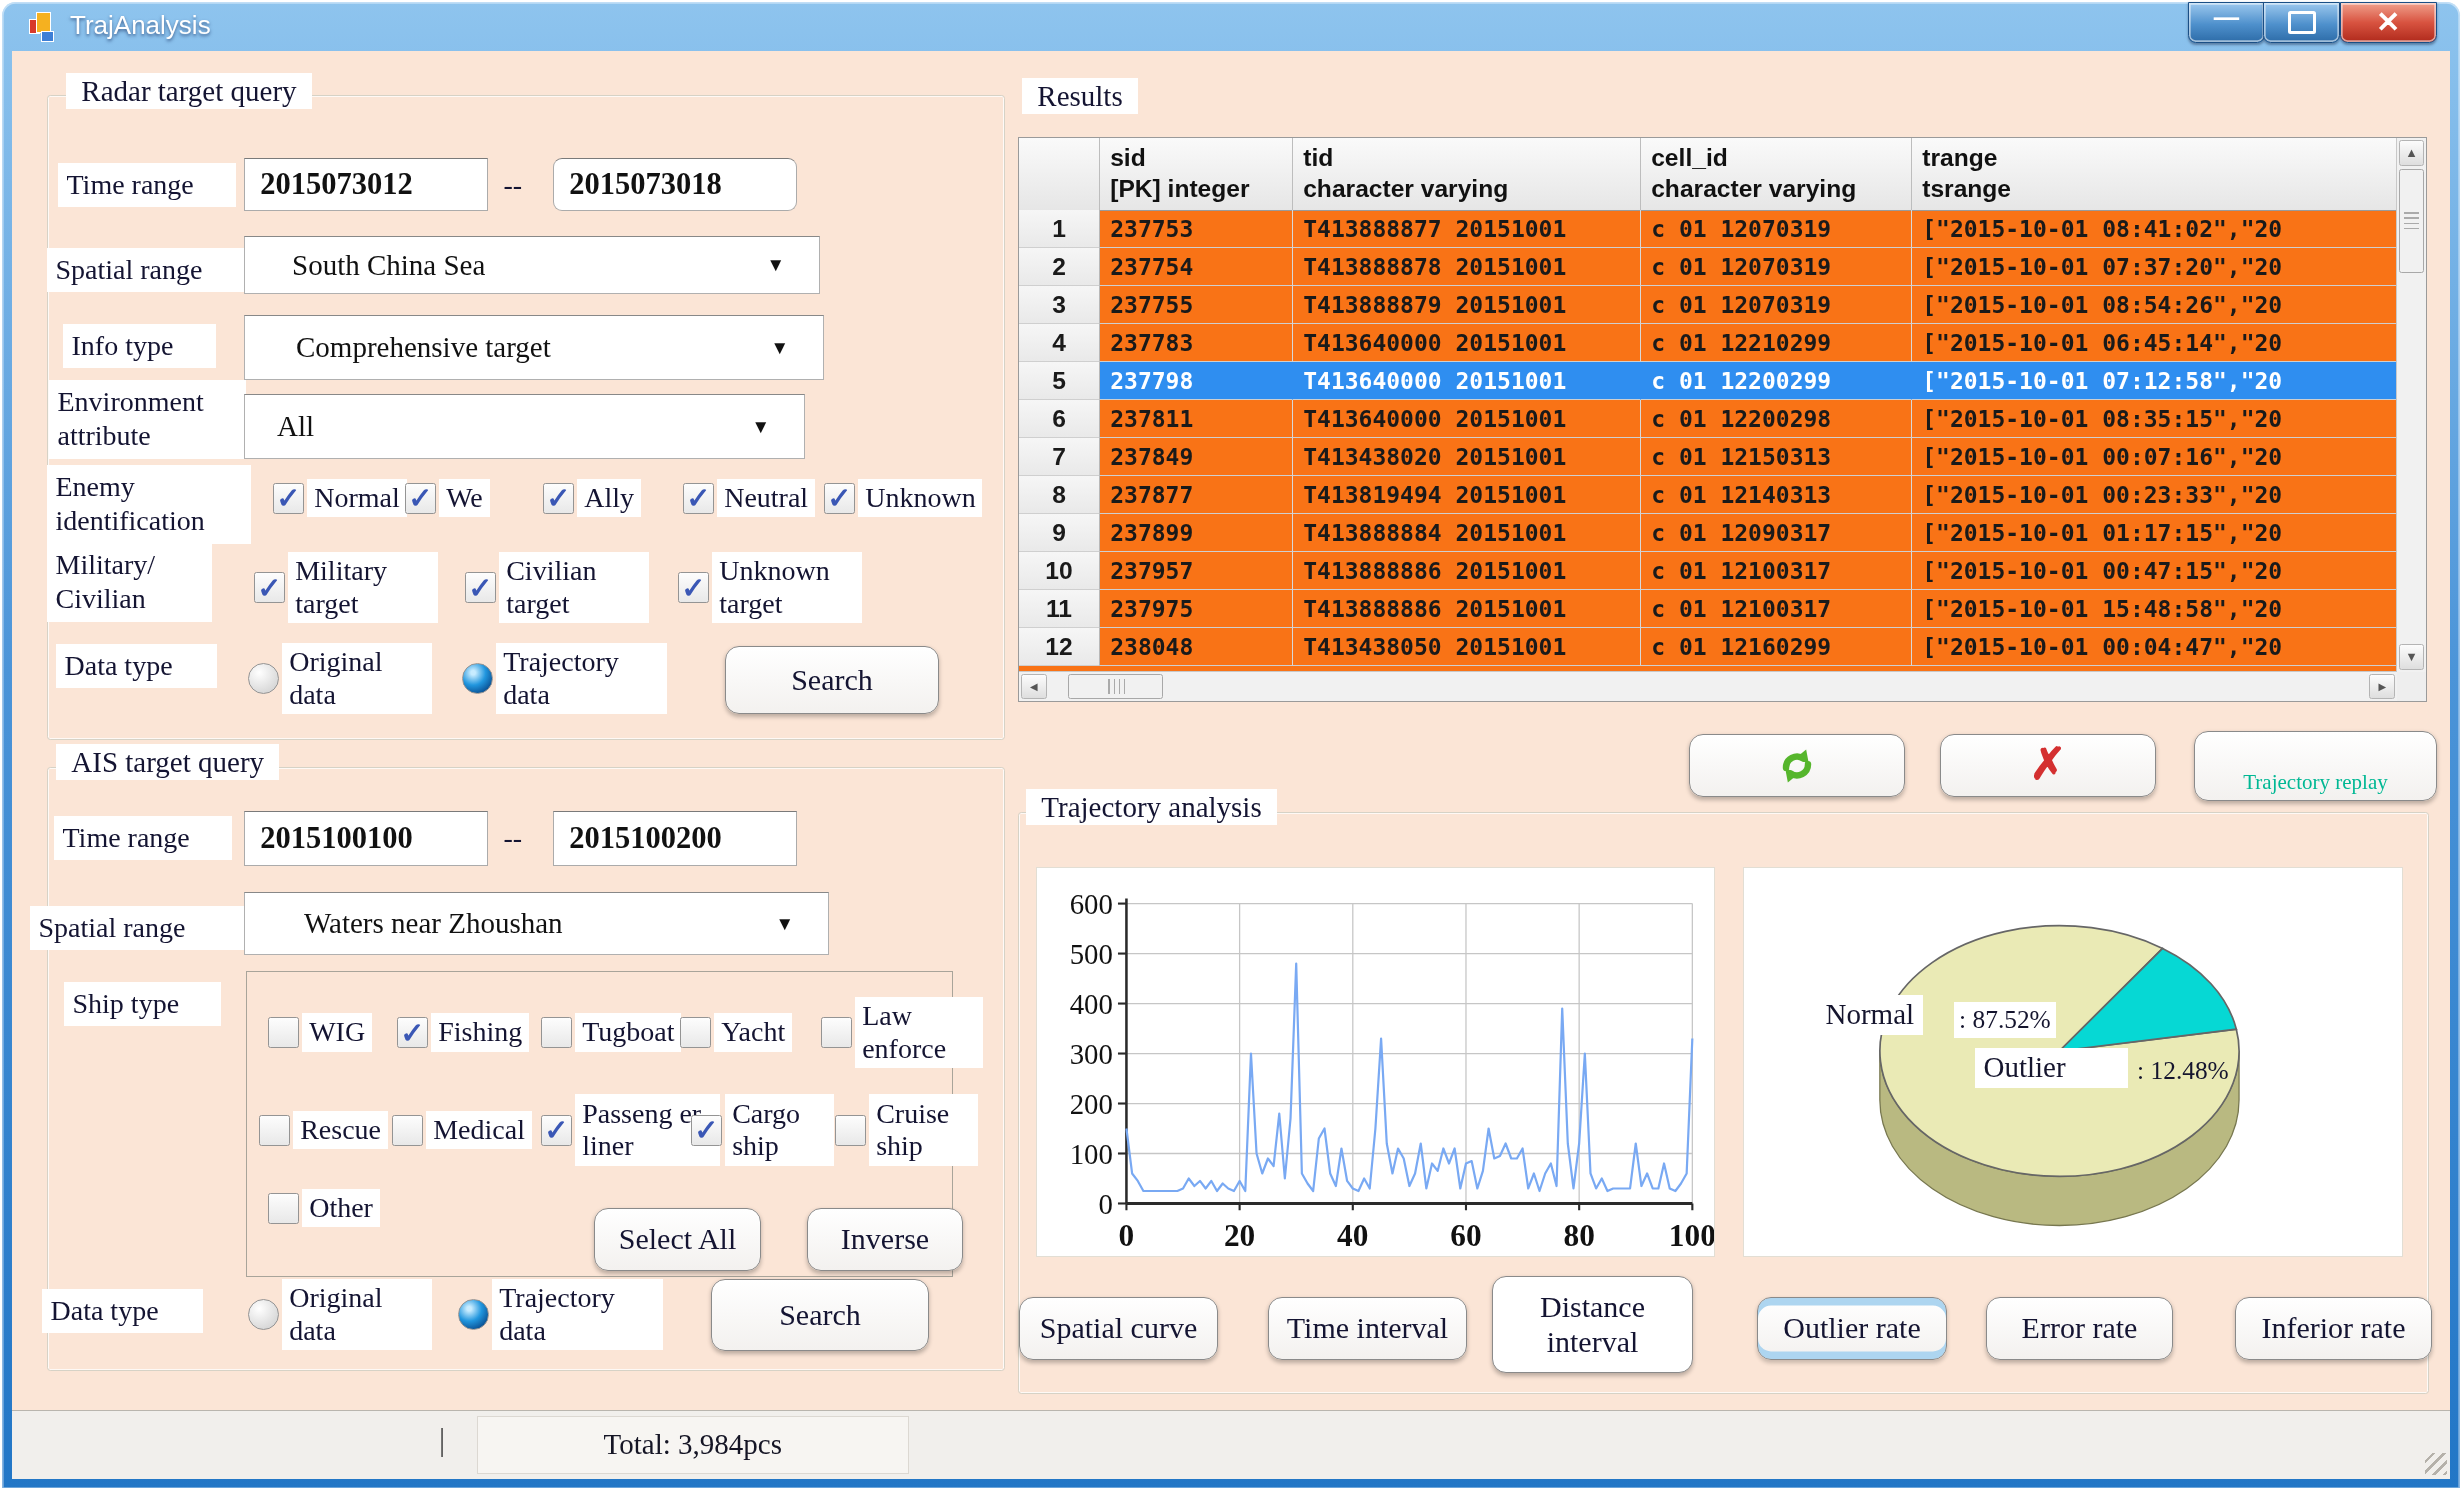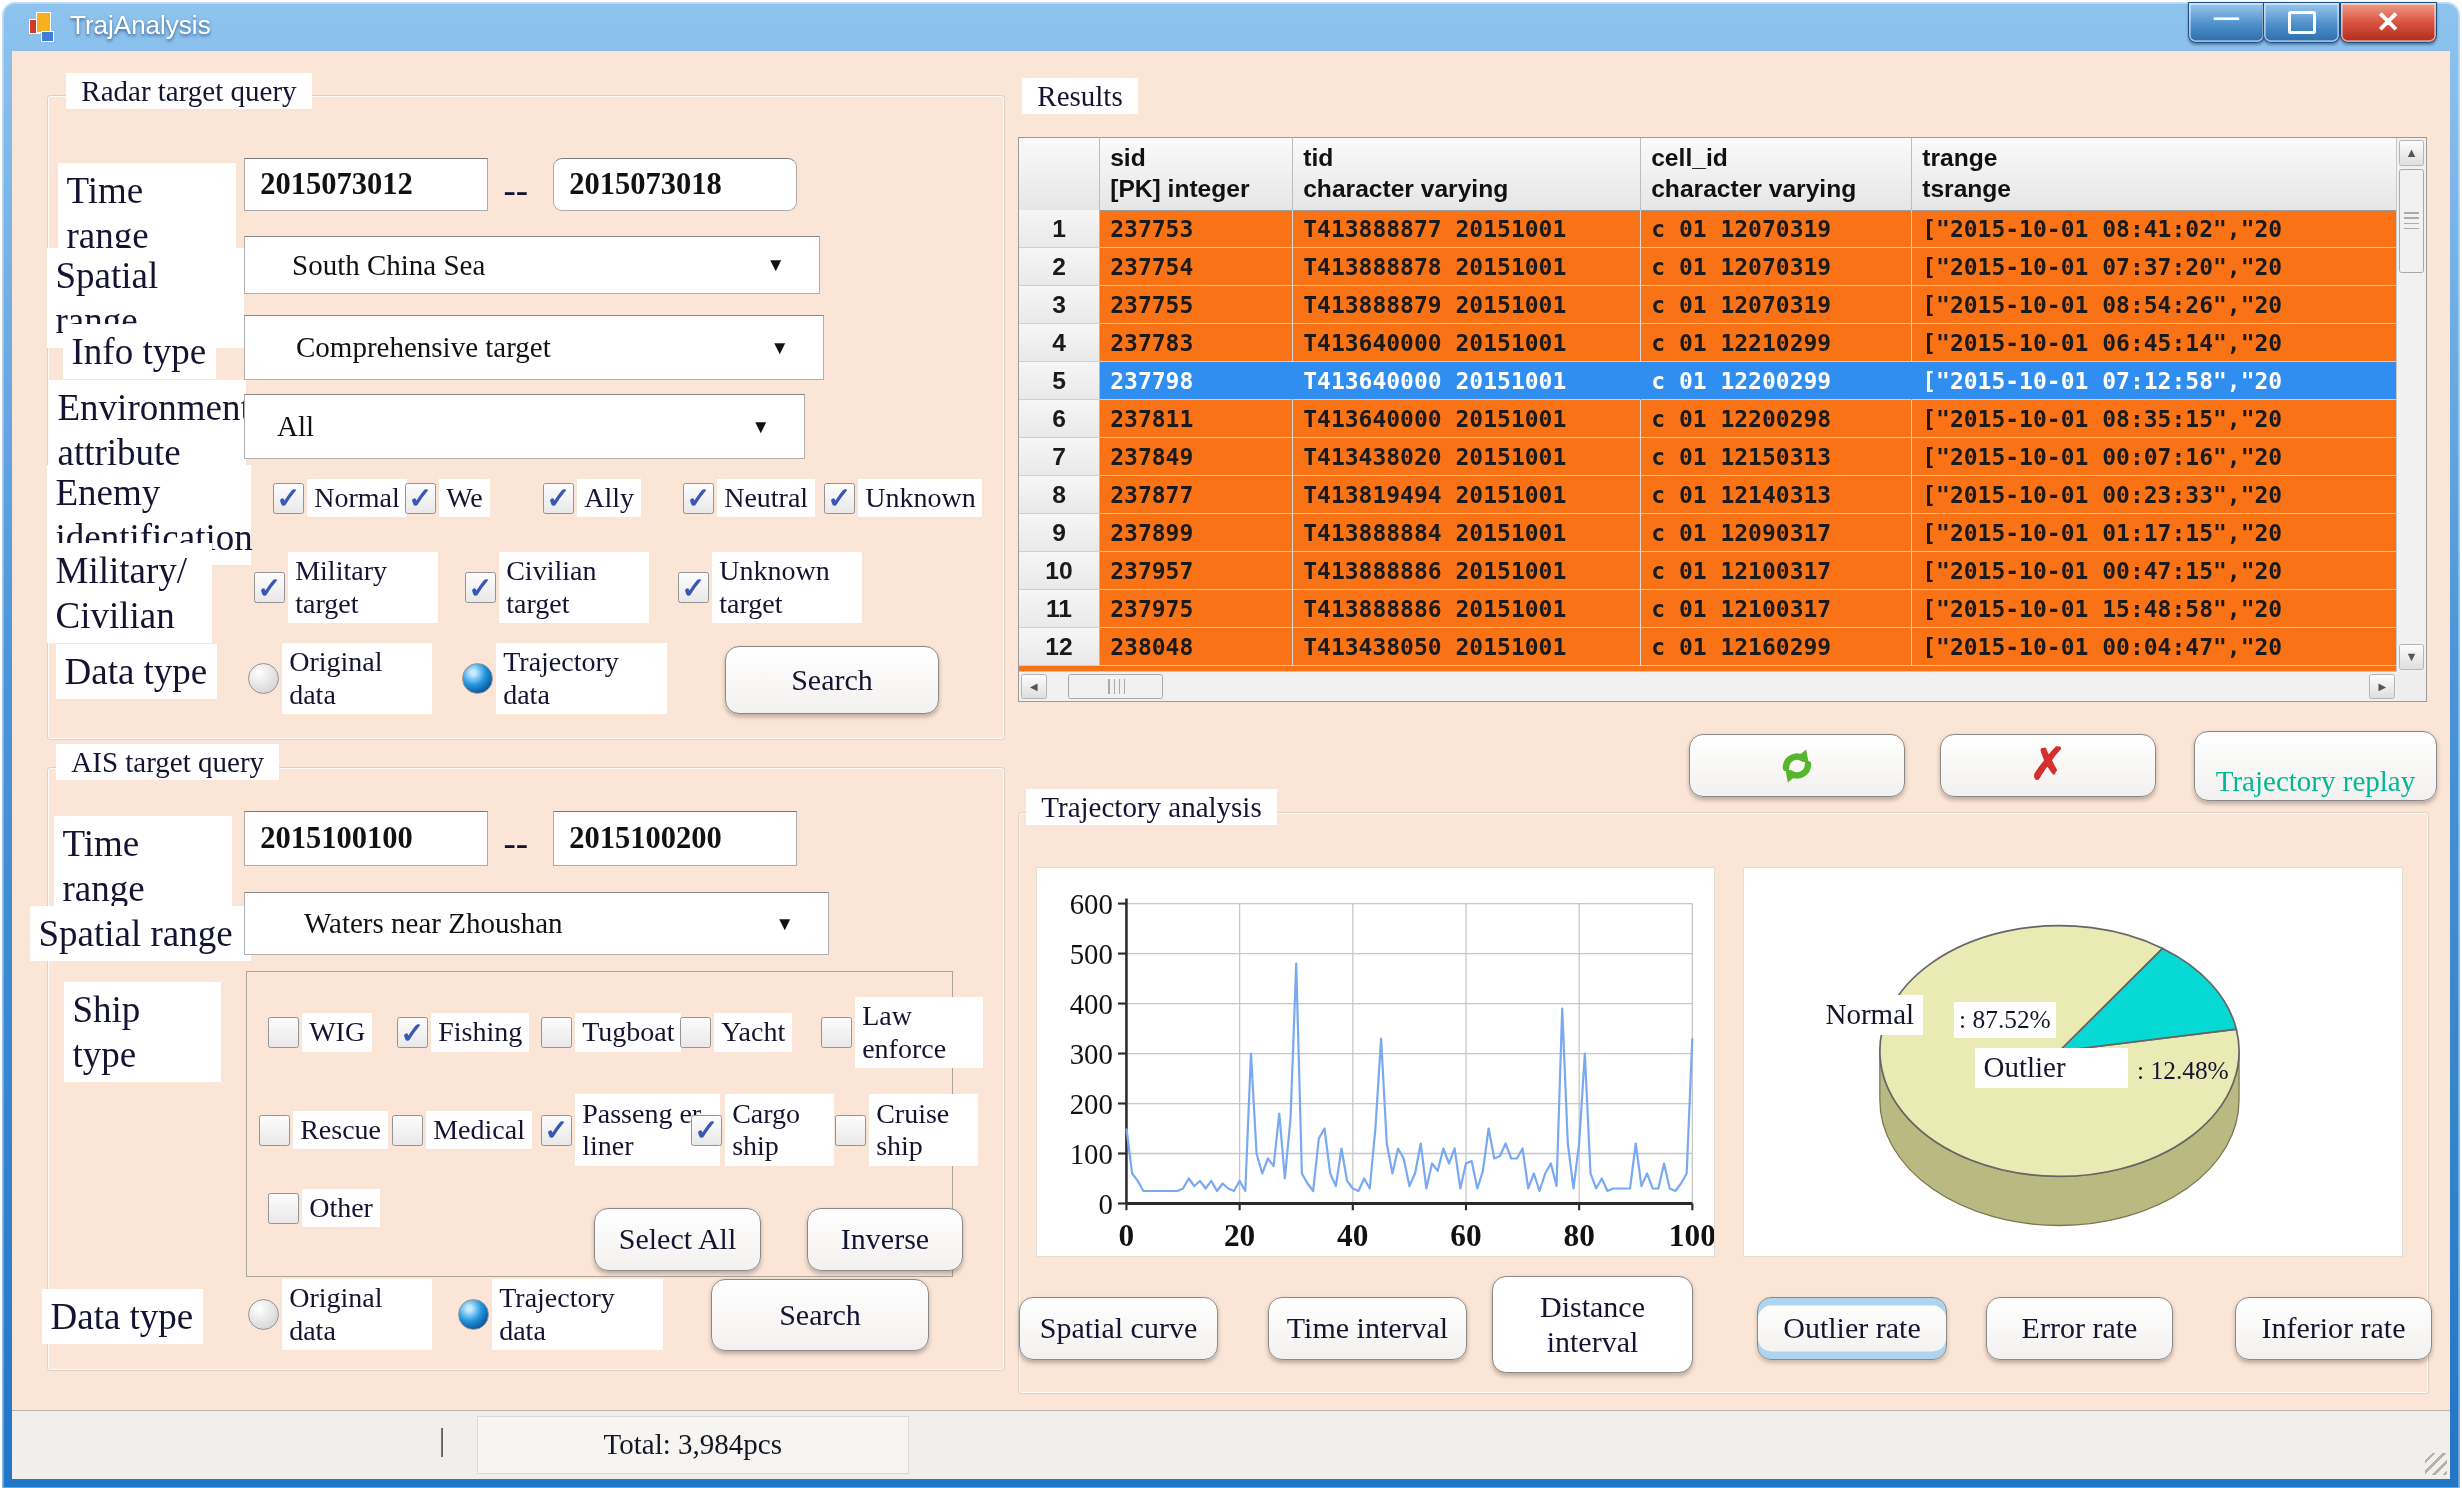--- a/index.html
+++ b/index.html
@@ -13,21 +13,21 @@
   .appicon .sq1{left:8.5px;top:1.7px;width:13.6px;height:18.7px;background:#f5b120;border:0.8px solid #fff;}
   .appicon .sq2{left:1.7px;top:8.5px;width:9.3px;height:13.6px;background:#d83a2a;border:0.8px solid #fff;}
   .appicon .sq3{left:13.6px;top:20.4px;width:11px;height:9.3px;background:#3d7fd6;border:0.8px solid #fff;}
   .wctrl{position:absolute;top:1.7px;height:39px;border-radius:0 0 7.6px 7.6px;border:1.7px solid #1a4f86;box-shadow:inset 0 0 0 1.7px rgba(255,255,255,.55),0 1.7px 2.5px rgba(0,0,30,.35);display:flex;align-items:center;justify-content:center;color:#fff;font-family:"Liberation Sans",sans-serif;font-weight:bold;}
   .wmin{right:197px;width:75px;background:linear-gradient(#9cc8ee,#4e90cc 55%,#2d6ca8);}
   .wmax{right:122px;width:75px;background:linear-gradient(#9cc8ee,#4e90cc 55%,#2d6ca8);}
   .wclose{right:25.4px;width:95px;background:linear-gradient(#f0a08c,#d85340 50%,#b02a1c);font-size:29px;}
   .wmin span{font-size:25.4px;margin-top:-10.2px;}
   .maxglyph{width:22px;height:17px;border:3.4px solid #fff;border-radius:2.5px;}
   
-  .lbl{position:absolute;background:#fff;font-size:37px;line-height:1.22;padding:5.1px 8.5px;color:#141432;}
+  .lbl{position:absolute;background:#fff;font-size:28px;line-height:1.22;padding:5.1px 8.5px;color:#141432;}
   .glabel{position:absolute;background:#fff;font-size:29px;padding:1.7px 15.3px;color:#141432;z-index:3;}
   .group{position:absolute;border:1.7px solid #d6d2c6;border-radius:3.4px;box-shadow:inset 0 0 0 0.8px #fff;}
   .inp{position:absolute;background:#fff;border:1.7px solid #ababab;border-top-color:#7a7a7a;display:flex;align-items:center;padding-left:15.3px;font-size:30.5px;font-weight:600;color:#111;}
   .dd{position:absolute;background:#fff;border:1.7px solid #b0b0b0;border-top-color:#888;display:flex;align-items:center;font-size:29px;color:#111;}
   .dd .arr{position:absolute;right:34px;font-size:18.7px;color:#111;}
   .btn{position:absolute;background:linear-gradient(#ffffff,#f3f1ef);border:1.7px solid #8a8a8a;border-radius:14px;box-shadow:0 2.5px 4.2px rgba(0,0,0,.25);display:flex;align-items:center;justify-content:center;font-size:30px;color:#141432;text-align:center;line-height:1.15;}
   .btn.active{box-shadow:inset 0 7.6px 0 #add5f0,inset 0 -7.6px 0 #add5f0,0 2.5px 4.2px rgba(0,0,0,.2);}
   .cbrow,.rbrow{position:absolute;left:0;width:100%;}
   .cbitem,.rbitem{position:absolute;top:0;height:100%;display:flex;align-items:center;}
   .cb{width:29px;height:29px;background:linear-gradient(#fdfdfd,#e8e8e8);border:1.7px solid #949494;border-radius:2.5px;display:flex;align-items:center;justify-content:center;font-size:29px;font-weight:bold;color:#3a57b5;flex:0 0 auto;}
@@ -58,21 +58,21 @@
   
   .panel{position:absolute;background:#fff;border:0.8px solid #e2ded4;}
   .pielabel{position:absolute;background:#fff;font-size:29px;padding:3.4px 8.5px;color:#15152e;}
   .piepct{position:absolute;font-size:25.4px;padding:3.4px 5.1px;color:#15152e;background:#fff;}
   .piepct.onslice{background:transparent;}
   
   .status{position:absolute;left:12px;right:12px;bottom:10.2px;height:68px;background:#f1efec;border-top:1.7px solid #b9b5ae;font-size:29px;}
   .status .sect{position:absolute;top:5.1px;bottom:5.1px;display:flex;align-items:center;padding:0 15.3px;background:#f7f5f2;border:0.8px solid #dcd8d2;}
   .gripdots{position:absolute;right:3.4px;bottom:3.4px;width:22px;height:22px;background:repeating-linear-gradient(135deg,#0000 0 5.1px,#b5b1aa 5.1px 7.6px);}
   .icon-x{font-size:44px;font-weight:bold;color:#d43030;}
-  .replaytxt{color:#00b894;font-size:29px;margin-top:32px;}
+  .replaytxt{color:#00b894;font-size:21px;margin-top:32px;}
 </style>
 </head>
 <body>
 
 <div id="stage">
   <div class="win"></div>
 
   <div class="appicon">
       <i class="sq2"></i>
       <i class="sq1"></i>

